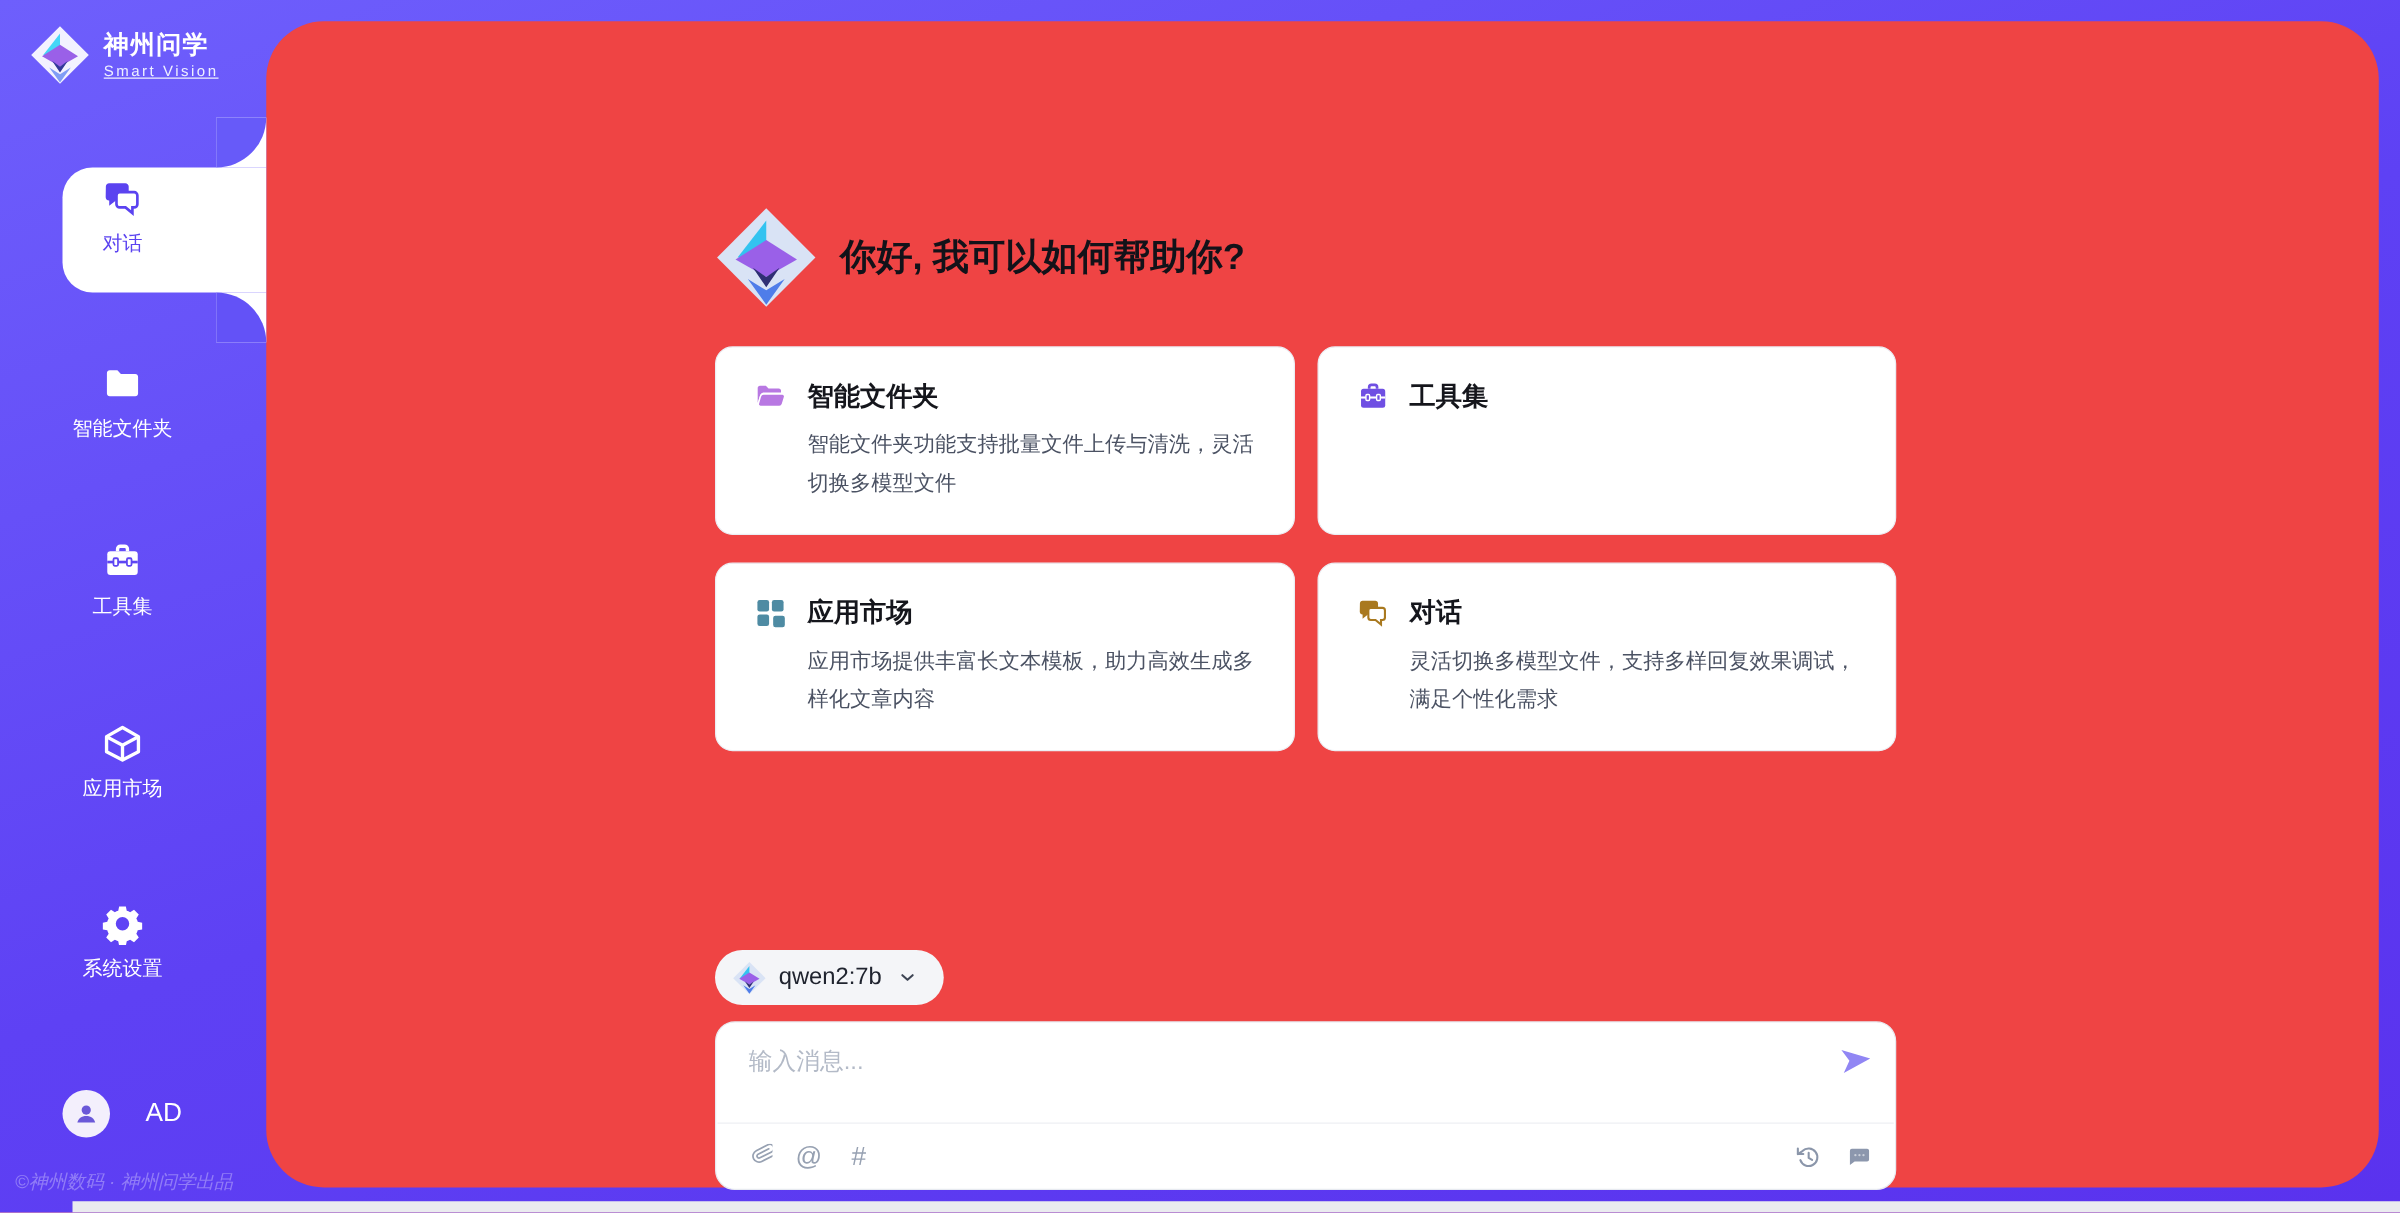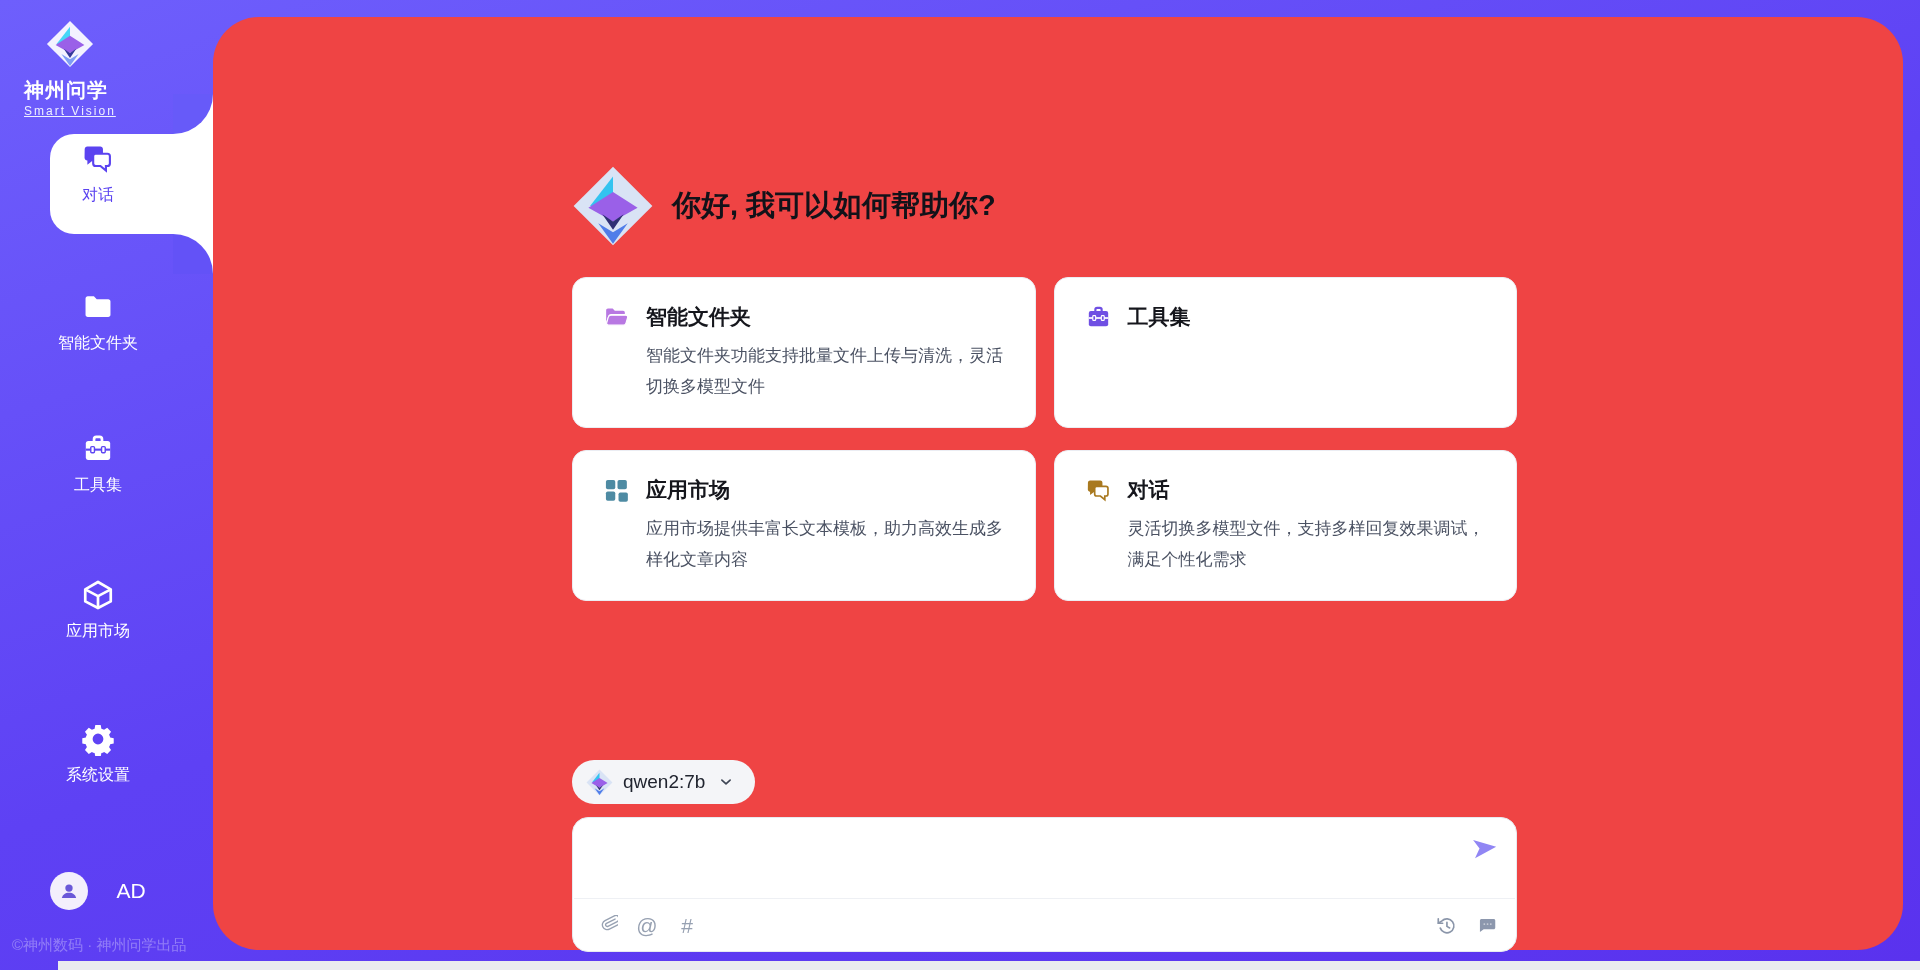--- a/index.html
+++ b/index.html
@@ -7,41 +7,41 @@
     width:1920px;height:970px;position:relative;overflow:hidden;
     background:linear-gradient(160deg,#6e5ffc 0%,#5e41f4 50%,#5a32ee 100%);
     font-family:"Liberation Sans","DejaVu Sans",sans-serif;
     -webkit-font-smoothing:antialiased;
   }
   
   .content{position:absolute;left:213px;top:17px;right:17px;bottom:20px;background:#ef4444;border-radius:46px;z-index:1;}
   .bottom-strip{position:absolute;left:58px;right:0;bottom:0;height:9px;background:#eaebef;z-index:0;}
   
   .sidebar{position:absolute;left:0;top:0;width:213px;height:970px;z-index:2;}
-  .brand{position:absolute;top:20px;left:24px;display:flex;align-items:center;gap:11px;flex-direction:column;}
+  .brand{position:absolute;top:20px;left:24px;display:flex;align-items:center;gap:11px;}
   .brand svg{width:48px;height:48px;}
   .brand-name{font-size:20px;font-weight:700;color:#fff;letter-spacing:1px;line-height:1.1;}
   .brand-sub{font-size:12px;color:#eef0ff;letter-spacing:2px;margin-top:3px;text-decoration:underline;}
   .active-tab{position:absolute;left:50px;right:0;top:134px;height:100px;background:#fff;border-radius:24px 0 0 24px;}
   .flare{position:absolute;right:0;width:40px;height:40px;background:#fff;}
   .flare::before{content:"";position:absolute;inset:0;}
   .flare.top{top:94px;}
   .flare.top::before{background:#675af9;border-bottom-right-radius:40px;}
   .flare.bot{top:234px;}
   .flare.bot::before{background:#6352f7;border-top-right-radius:40px;}
   .nav-item{position:absolute;left:0;width:196px;display:flex;flex-direction:column;align-items:center;gap:9px;color:#fff;cursor:pointer;}
   .nav-item .nav-icon{width:34px;height:34px;display:block;}
   .nav-item .nav-icon svg{width:100%;height:100%;display:block;}
   .nav-label{font-size:16px;}
   .nav-item.active{top:142px;color:#5b43f0;--knock:#fff;}
   .user{position:absolute;left:0;width:196px;top:872px;display:flex;align-items:center;justify-content:center;gap:28px;cursor:pointer;}
   .avatar{width:38px;height:38px;border-radius:50%;background:#f3effc;display:flex;align-items:center;justify-content:center;}
   .avatar svg{width:26px;height:26px;}
   .user-name{color:#fff;font-size:21px;}
-  .copyright{position:absolute;left:12px;bottom:15px;color:rgba(255,255,255,.32);font-size:15px;}
+  .copyright{position:absolute;left:12px;bottom:15px;color:rgba(255,255,255,.32);font-size:15px;font-style:italic;}
   
   .main-col{position:absolute;left:359px;top:0;width:945px;}
   .greeting{margin-top:148px;display:flex;align-items:center;gap:18px;}
   .greeting svg{width:82px;height:82px;flex:0 0 auto;}
   .greet-text{font-size:29px;font-weight:700;color:#121219;}
   .cards{margin-top:30px;display:grid;grid-template-columns:1fr 1fr;gap:22px 18px;}
   .card{background:#fff;border:1px solid #ebedf3;border-radius:14px;min-height:130px;padding:25px 30px;box-sizing:border-box;cursor:pointer;--knock:#fff;}
   .card-head{display:flex;align-items:center;gap:16px;}
   .card-icon{width:27px;height:27px;}
   .card-icon svg{width:100%;height:100%;display:block;}
@@ -150,20 +150,21 @@
         <polygon points="50,69 63,60 50,79 37,60" fill="#2f2f74"></polygon>
         <polygon points="32,71 50,82 68,71 50,96" fill="#4f7de9"></polygon>
       </svg>
       <span class="pill-name">qwen2:7b</span>
       <svg class="pill-chevron" viewBox="0 0 24 24">
         <path d="M6.5 9.5l5.5 5 5.5-5" stroke="#3e4554" stroke-width="2.2" fill="none" stroke-linecap="round" stroke-linejoin="round"></path>
       </svg>
     </button>
 
     <div class="composer">
+      <textarea placeholder="输入消息..." style=""></textarea>
       <button class="send-btn">
         <svg viewBox="0 0 24 24">
           <path d="M3.2 4.6 21 12 3.2 19.4 7.6 12 Z" fill="#9186f4" transform="rotate(-6 12 12)"></path>
         </svg>
       </button>
       <div class="composer-divider"></div>
       <div class="composer-toolbar">
         <div class="tool-group">
           <button class="tool-btn">
             <svg viewBox="0 0 24 24" fill="none" stroke="currentColor" stroke-width="1.7" stroke-linecap="round" stroke-linejoin="round">

